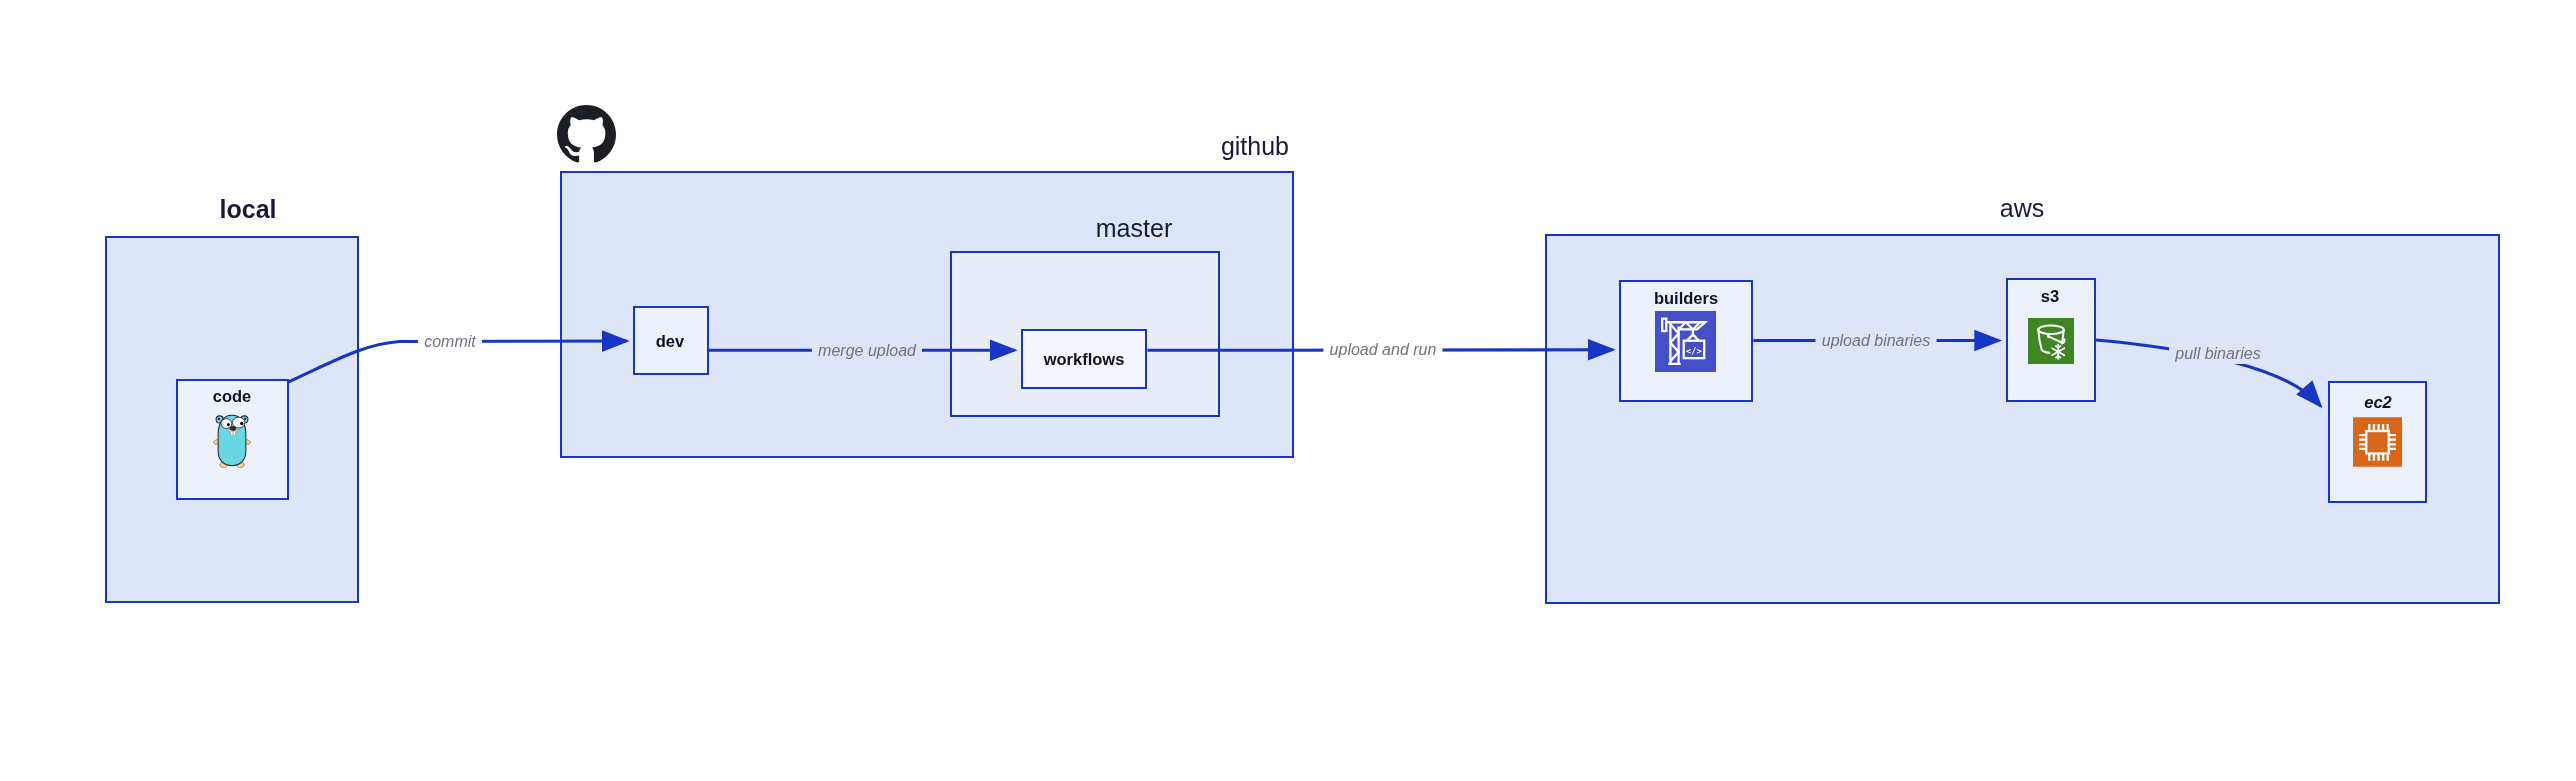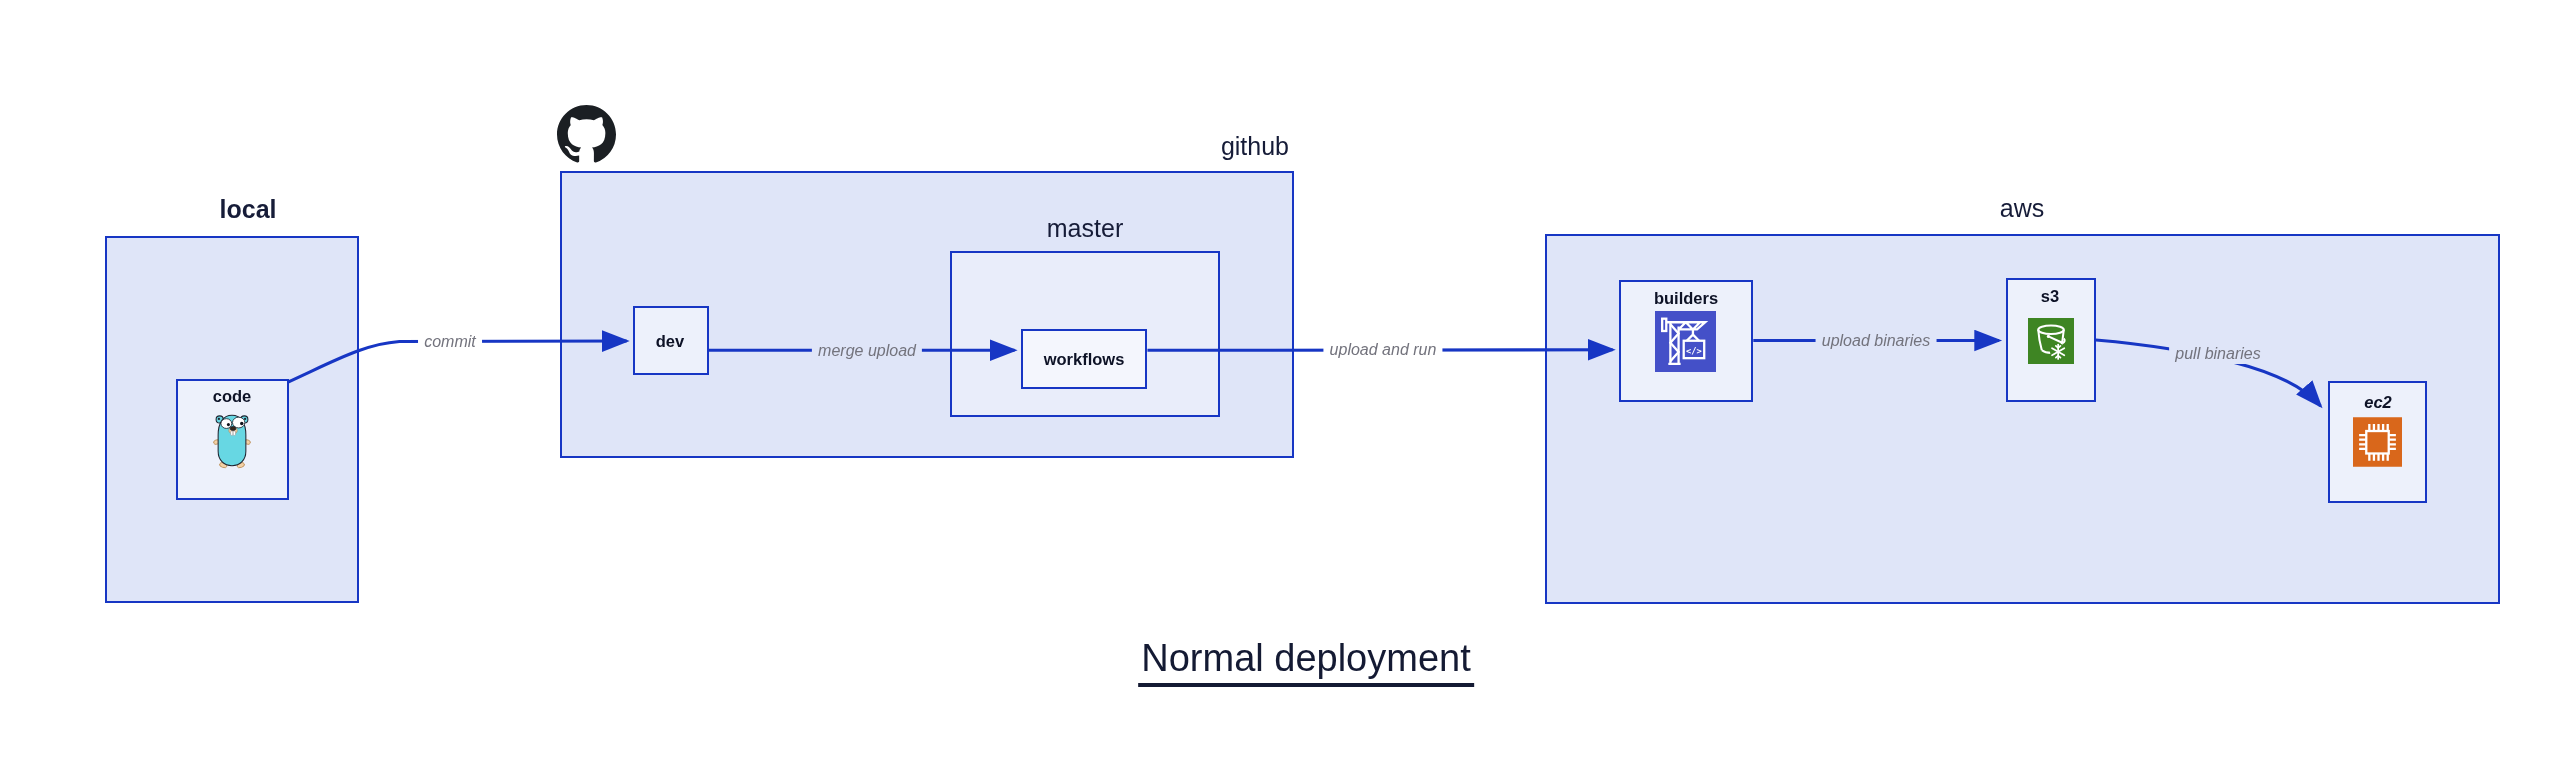--- a/index.html
+++ b/index.html
@@ -24,21 +24,21 @@
   #box-s3{left:2006px;top:278px;width:90px;height:124px;background:var(--inner-fill);}
   #box-ec2{left:2328px;top:381px;width:99px;height:122px;background:var(--inner-fill);}
 
   #edge-layer{position:absolute;left:0;top:0;width:2604px;height:781px;z-index:2;pointer-events:none;}
   .edge{fill:none;stroke:var(--blue);stroke-width:6px;}
   .arrowhead{fill:var(--blue);}
 
   .group-label{position:absolute;font-size:25px;color:var(--navy);white-space:nowrap;z-index:3;}
   #glbl-local{left:248px;top:195px;transform:translateX(-50%);font-weight:bold;}
   #glbl-github{left:1289px;top:132px;transform:translateX(-100%);}
-  #glbl-master{left:1085px;top:214px;transform:translateX(-50%);}
+  #glbl-master{left:1134px;top:214px;transform:translateX(-50%);}
   #glbl-aws{left:2022px;top:194px;transform:translateX(-50%);}
 
   .node-label{position:absolute;transform:translate(-50%,-50%);font-weight:bold;font-size:16.5px;
               color:var(--node-text);white-space:nowrap;z-index:3;}
   #nlbl-code{left:232px;top:396px;}
   #nlbl-dev{left:670px;top:341px;}
   #nlbl-workflows{left:1084px;top:359px;}
   #nlbl-builders{left:1686px;top:298px;}
   #nlbl-s3{left:2050px;top:296px;}
   #nlbl-ec2{left:2378px;top:402px;font-style:italic;}
@@ -171,15 +171,14 @@
     <rect x="0" y="0" width="96" height="97" fill="var(--ec2-bg)"></rect>
     <g stroke="#ffffff" stroke-width="4.5" fill="none">
       <rect x="26" y="27" width="44" height="44"></rect>
       <path d="M32 13 V27 M41 13 V27 M50 13 V27 M59 13 V27 M68 13 V27"></path>
       <path d="M32 71 V85 M41 71 V85 M50 71 V85 M59 71 V85 M68 71 V85"></path>
       <path d="M12 35 H26 M12 44 H26 M12 53 H26 M12 62 H26"></path>
       <path d="M70 35 H84 M70 44 H84 M70 53 H84 M70 62 H84"></path>
     </g>
   </svg>
 
-  <div id="title">Normal deployment</div>
 </div>
 
 
 </body></html>

